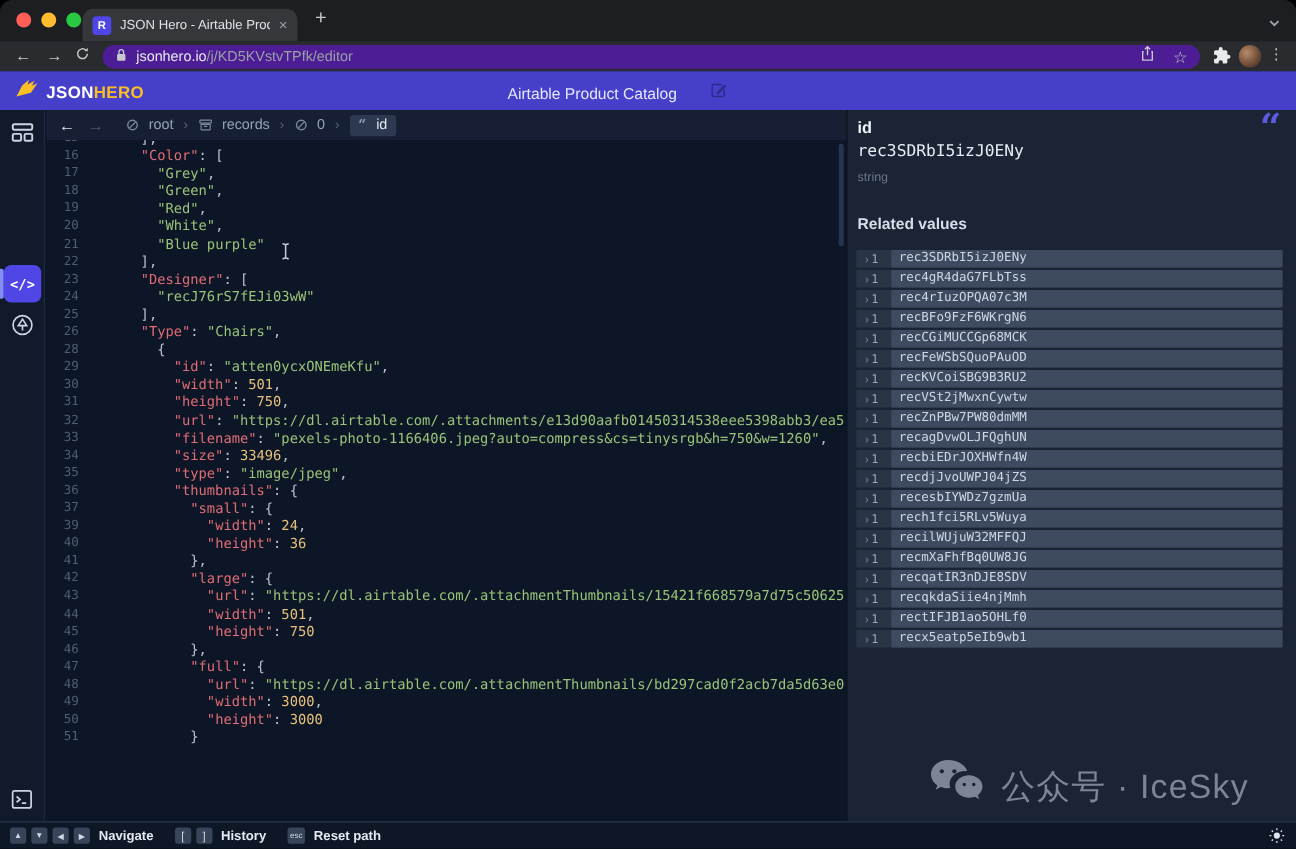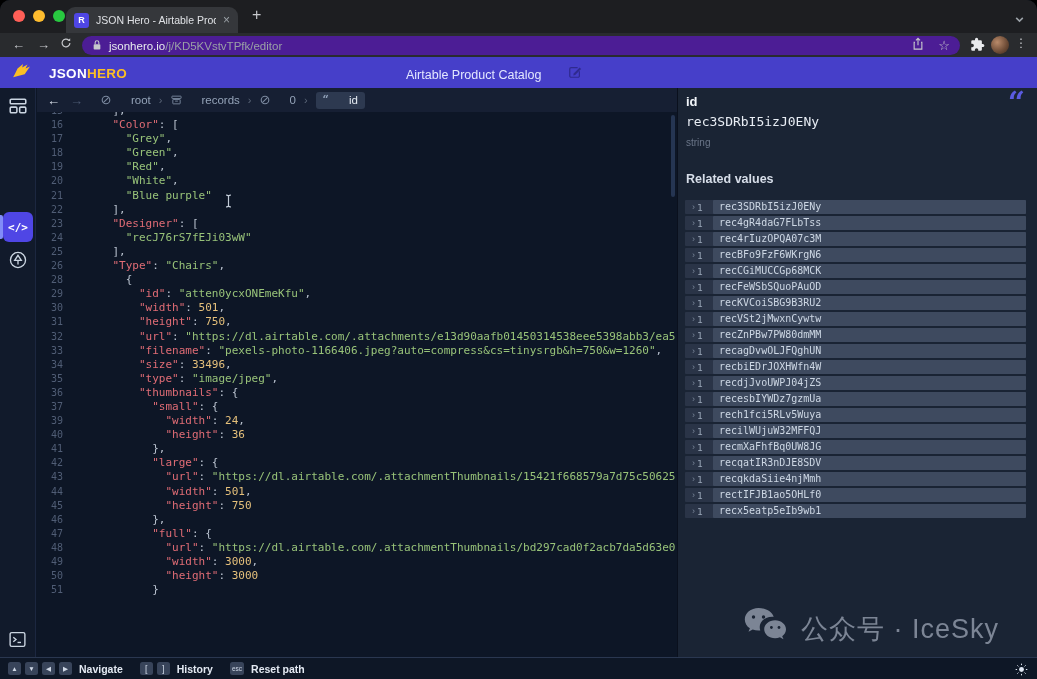--- a/index.html
+++ b/index.html
@@ -26,21 +26,21 @@
              border-radius:10px; display:flex; align-items:center; padding:0 10px; gap:7px; }
   .url { font-size:11.5px; white-space:nowrap; }
   .url .dom { color:#e8eaed; } .url .path { color:#9aa0a6; }
   .pill-icons { margin-left:auto; display:flex; gap:14px; align-items:center; }
   .avatar { position:absolute; right:28px; top:3px; width:18px; height:18px; border-radius:50%;
             background:radial-gradient(circle at 35% 35%, #b98a6a, #6b4a35 60%, #3a281c); }
   .menudots { position:absolute; right:10px; top:3px; color:#c6c8cc; font-size:12px; letter-spacing:0; }
 
   
   .apphdr { position:absolute; left:0; top:57px; width:1037px; height:31px; background:var(--header-bg,#463fc9); }
-  .logo { position:absolute; left:12px; top:6px; display:flex; align-items:center; gap:17px; }
+  .logo { position:absolute; left:12px; top:6px; display:flex; align-items:center; gap:5px; }
   .logo-text { font-size:13.5px; font-weight:bold; letter-spacing:.3px; color:#fff; }
   .logo-text .hero { color:var(--amber,#fbbf24); }
   .doc-title { position:absolute; left:406px; top:8px; display:flex; align-items:flex-end; gap:26px; }
   .doc-title span { color:#e3e7ff; font-size:12.5px; }
   .btn { position:absolute; top:63px; height:19px; border-radius:3px; display:flex; align-items:center;
          gap:4px; padding:0 7px; font-size:10.5px; font-weight:bold; }
   .btn-share { right:120px; background:var(--share-bg,#c7d2fe); color:var(--share-fg,#3730a3); }
   .btn-new { right:71px; background:var(--new-bg,#6ba226); color:#fff; }
   .circle-btn { position:absolute; top:62px; width:20px; height:20px; background:#fff; border-radius:50%;
                 display:flex; align-items:center; justify-content:center; }
@@ -52,21 +52,21 @@
   .lb-tile { position:absolute; left:3px; top:124px; width:30px; height:30px; background:var(--accent,#4f46e5);
              border-radius:6px; display:flex; align-items:center; justify-content:center;
              color:#fff; font-family:"DejaVu Sans Mono", monospace; font-size:11px; font-weight:bold; }
   .lb-indicator { position:absolute; left:0; top:127px; width:3px; height:24px; background:#818cf8; border-radius:0 2px 2px 0; }
 
   
   .crumbbar { position:absolute; left:37px; top:88px; width:640px; height:24px; background:#161f33;
               display:flex; align-items:center; padding-left:10px; gap:10px; }
   .crumb-arrow { font-size:13px; }
   .crumbs { display:flex; align-items:center; gap:8px; margin-left:8px; }
-  .crumb { display:flex; align-items:center; gap:20px; color:#94a3b8; font-size:11.5px; }
+  .crumb { display:flex; align-items:center; gap:8px; color:#94a3b8; font-size:11.5px; }
   .crumb.active { background:#2d3950; border-radius:3px; height:17px; padding:0 7px; color:#e2e8f0; }
   .crumb-sep { color:#5b6congress78; color:#5b6678; font-size:11px; }
   .q-ic { font-family:"DejaVu Serif", serif; font-weight:bold; color:#93a3bb; font-size:11px; line-height:8px; }
 
   
   .editor { position:absolute; left:37px; top:112px; width:640px; height:545px; background:var(--editor-bg,#0d1626); overflow:hidden; }
   .code-lines { position:absolute; left:0; top:-8px; width:100%; }
   .code-line { height:14.1px; line-height:14.1px; white-space:pre; font-family:"DejaVu Sans Mono", monospace; font-size:11px; display:flex; }
   .ln { width:26px; flex:none; text-align:right; color:#505d75; font-size:10px; }
   .code { margin-left:23px; white-space:pre; }

